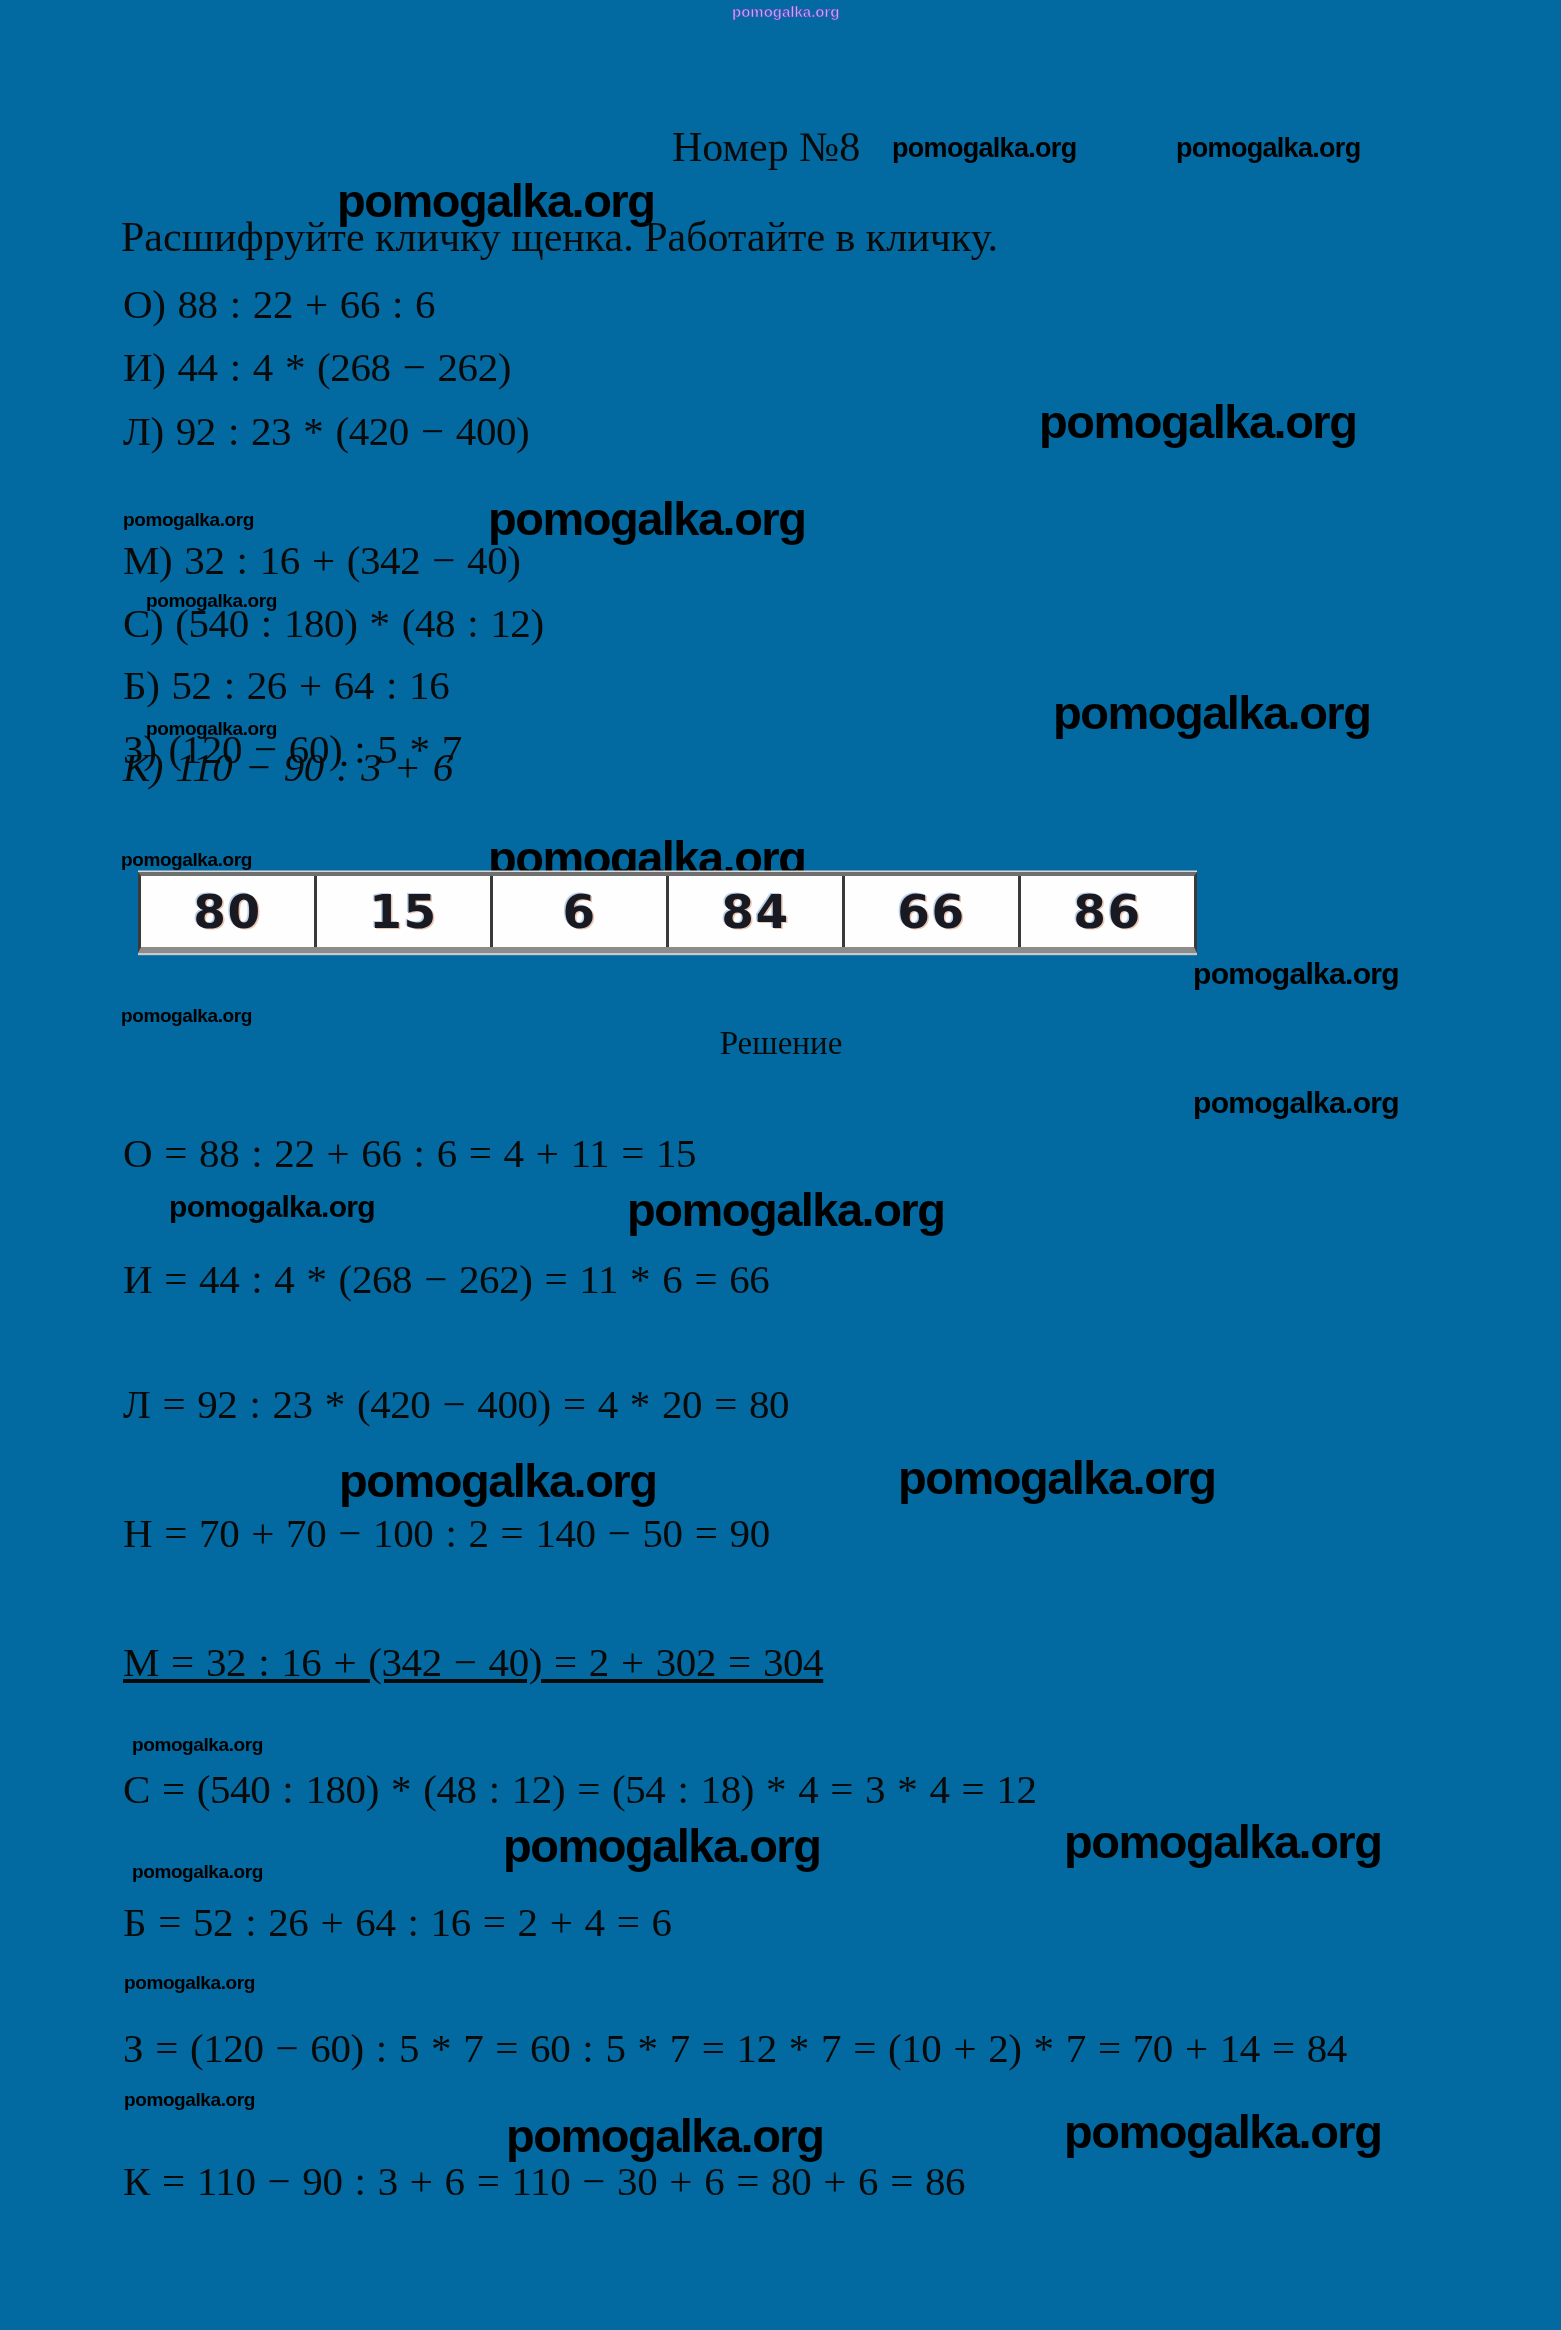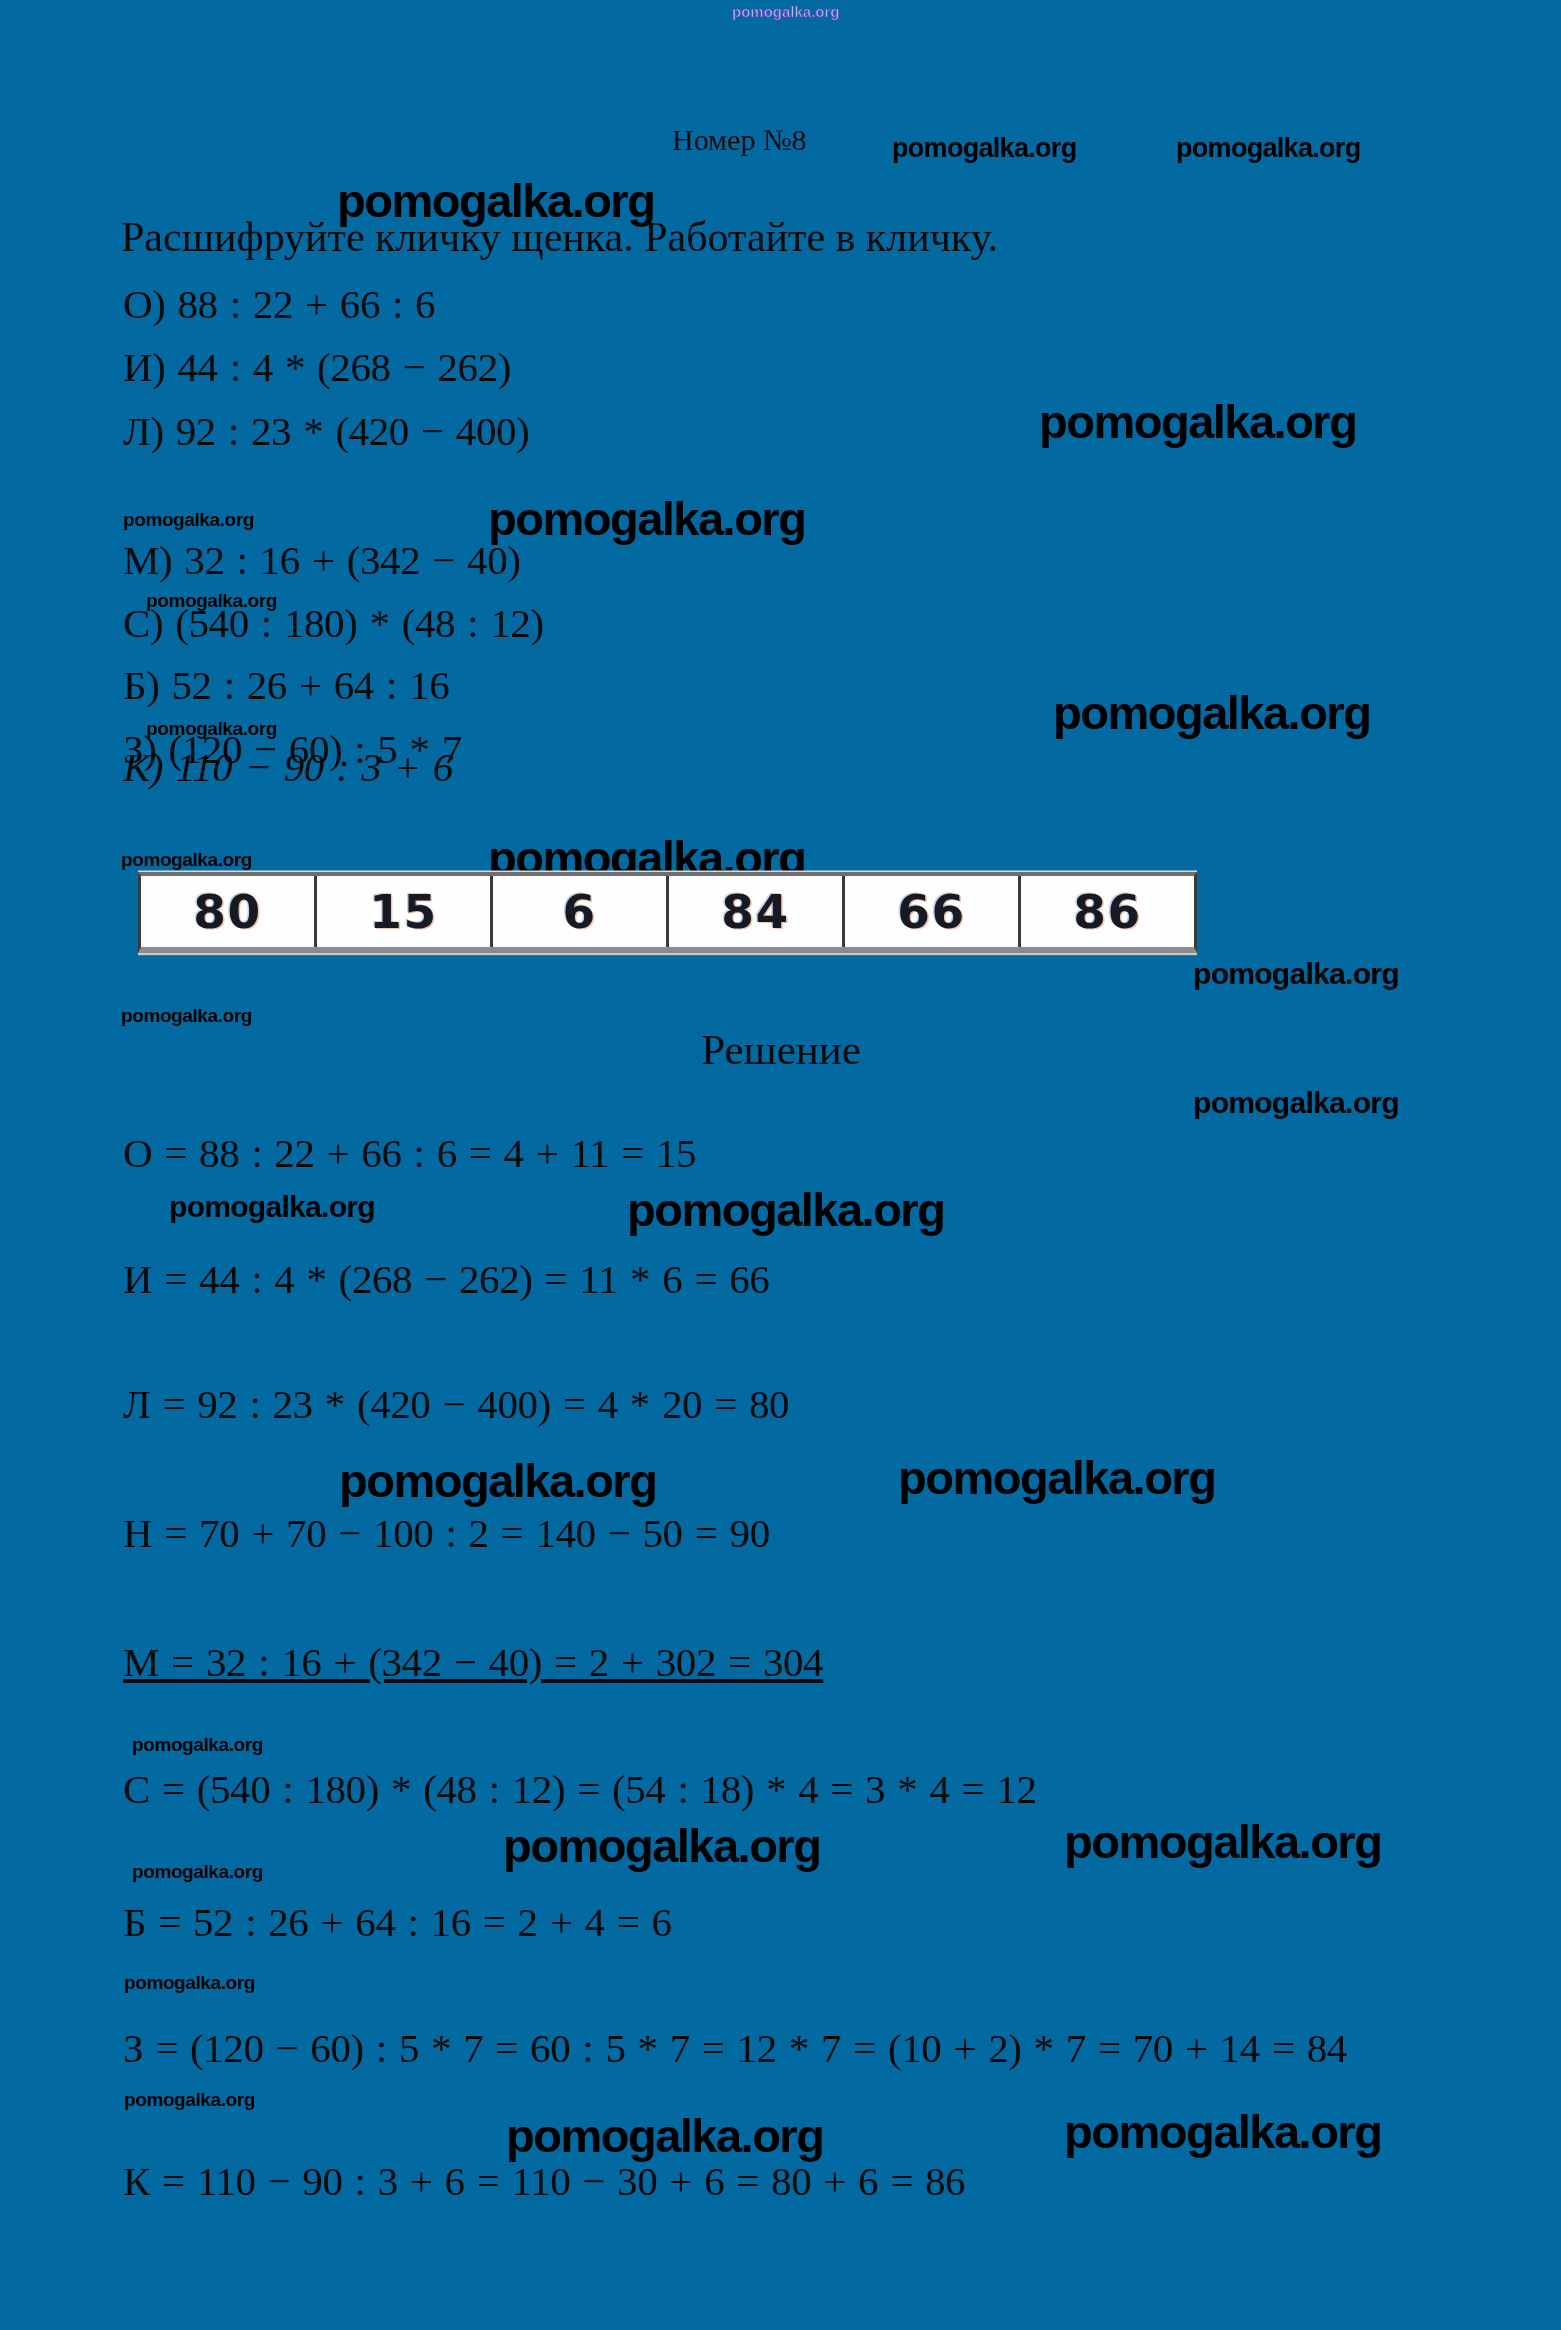--- a/index.html
+++ b/index.html
@@ -18,38 +18,38 @@
     font-family: "Liberation Serif", serif;
     font-size: 41px;
     letter-spacing: -0.4px;
     word-spacing: 2.2px;
     white-space: nowrap;
     color: #0a0a0a;
   }
   .doc-title {
     position: absolute;
     font-family: "Liberation Serif", serif;
-    font-size: 30px;
+    font-size: 42px;
     white-space: nowrap;
     color: #0a0a0a;
   }
   .instruction {
     position: absolute;
     font-family: "Liberation Serif", serif;
     font-size: 42px;
     white-space: nowrap;
     color: #0a0a0a;
   }
   .solution-heading {
     position: absolute;
     left: 0;
     width: 1562px;
     text-align: center;
     font-family: "Liberation Serif", serif;
-    font-size: 43px;
+    font-size: 33px;
     color: #0a0a0a;
   }
   
   .wm {
     position: absolute;
     font-family: "Liberation Sans", sans-serif;
     white-space: nowrap;
     color: #000;
   }
   .wm-big   { font-size: 47px; font-weight: 700; letter-spacing: -1.5px; }

